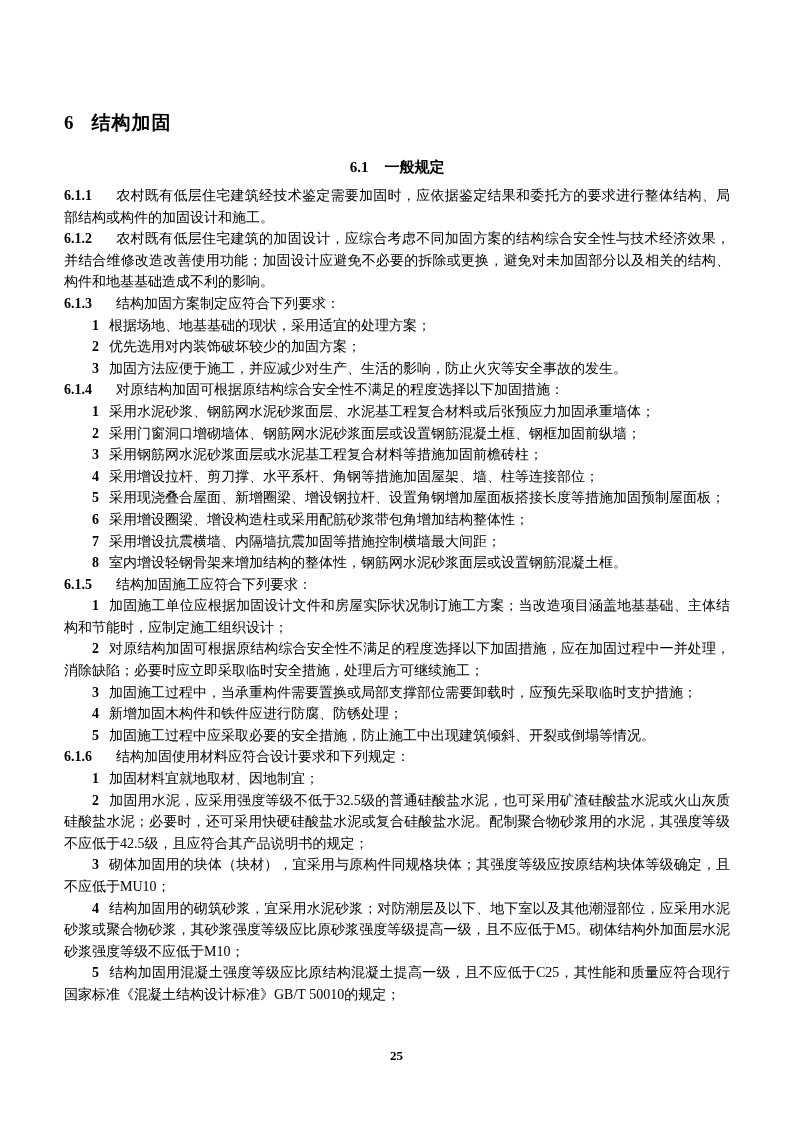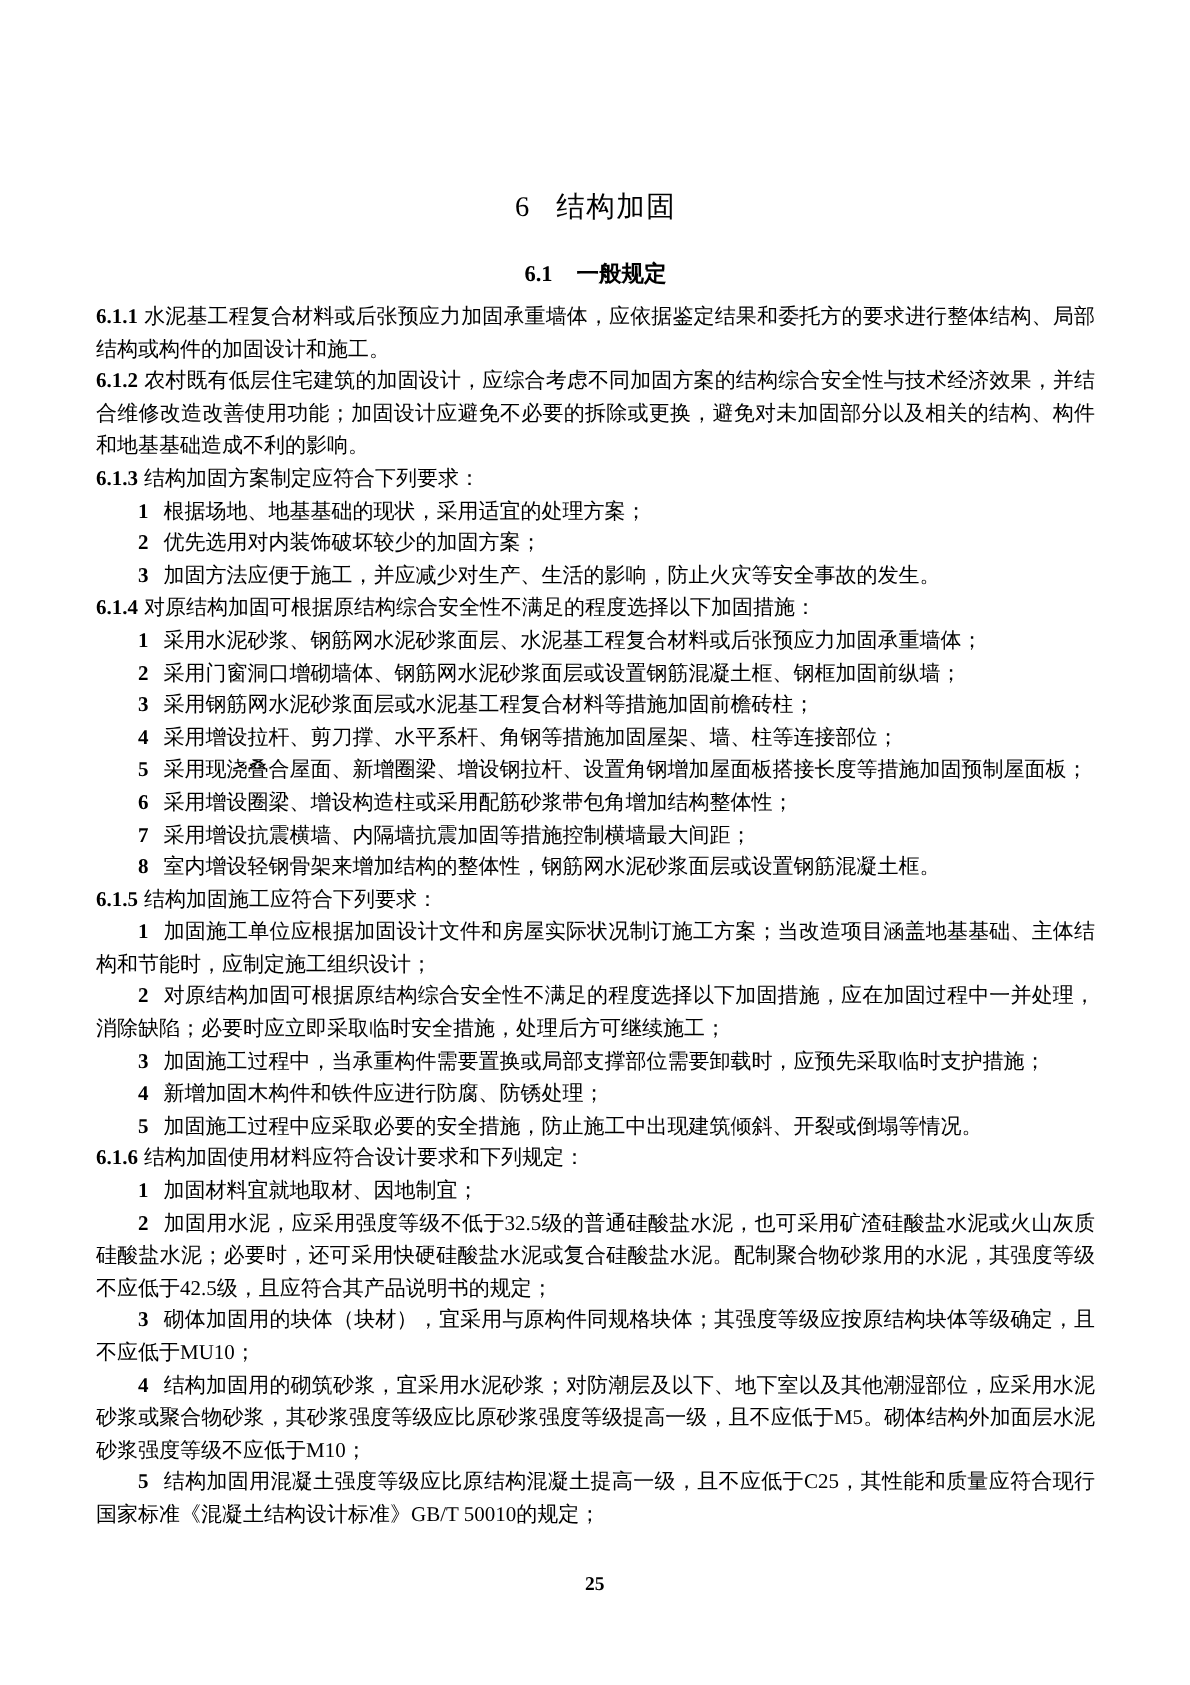--- a/index.html
+++ b/index.html
@@ -10,24 +10,23 @@
   }
   .page {
     position: relative;
     width: 793px; height: 1123px;
     box-sizing: border-box;
     padding: 112px 63px 0 64px;
     overflow: hidden;
     background: #ffffff;
   }
   .chapter-title {
-    margin: 16px 0 25px 0;
-    text-align: center;
+    margin: 0 0 25px 0;
     font-family: "Liberation Sans", "DejaVu Sans", sans-serif;
-    font-weight: normal;
+    font-weight: bold;
     font-size: 19px;
     line-height: 21px;
     letter-spacing: 1px;
   }
   .chapter-num {
     font-family: "Liberation Serif", "DejaVu Serif", serif;
     margin-right: 17px;
   }
   .section-title {
     margin: 0 0 9px 0;
@@ -42,21 +41,21 @@
     margin-right: 16px;
   }
   p.clause, p.item {
     margin: 0;
     font-size: 14px;
     line-height: 21.6px;
     text-align: justify;
   }
   p.clause .label {
     font-weight: bold;
-    margin-right: 4px;
+    margin-right: 24px;
   }
   p.item { text-indent: 28px; }
   p.item .num {
     font-weight: bold;
     margin-right: 10px;
   }
   .page-number {
     position: absolute;
     top: 1048px; left: 0;
     width: 100%;
@@ -67,21 +66,21 @@
 </style>
 </head>
 <body>
 
 <div class="page">
 
   <h1 class="chapter-title"><span class="chapter-num">6</span><span>结构加固</span></h1>
 
   <h2 class="section-title"><span class="section-num">6.1</span><span>一般规定</span></h2>
 
-  <p class="clause"><span class="label">6.1.1</span><span>水泥基工程复合材料或后张预应力加固承重墙体，应依据鉴定结果和委托方的要求进行整体结构、局部结构或构件的加固设计和施工。</span></p>
+  <p class="clause"><span class="label">6.1.1</span><span>农村既有低层住宅建筑经技术鉴定需要加固时，应依据鉴定结果和委托方的要求进行整体结构、局部结构或构件的加固设计和施工。</span></p>
 
   <p class="clause"><span class="label">6.1.2</span><span>农村既有低层住宅建筑的加固设计，应综合考虑不同加固方案的结构综合安全性与技术经济效果，并结合维修改造改善使用功能；加固设计应避免不必要的拆除或更换，避免对未加固部分以及相关的结构、构件和地基基础造成不利的影响。</span></p>
 
   <p class="clause"><span class="label">6.1.3</span><span>结构加固方案制定应符合下列要求：</span></p>
   <p class="item"><span class="num">1</span><span>根据场地、地基基础的现状，采用适宜的处理方案；</span></p>
   <p class="item"><span class="num">2</span><span>优先选用对内装饰破坏较少的加固方案；</span></p>
   <p class="item"><span class="num">3</span><span>加固方法应便于施工，并应减少对生产、生活的影响，防止火灾等安全事故的发生。</span></p>
 
   <p class="clause"><span class="label">6.1.4</span><span>对原结构加固可根据原结构综合安全性不满足的程度选择以下加固措施：</span></p>
   <p class="item"><span class="num">1</span><span>采用水泥砂浆、钢筋网水泥砂浆面层、水泥基工程复合材料或后张预应力加固承重墙体；</span></p>

